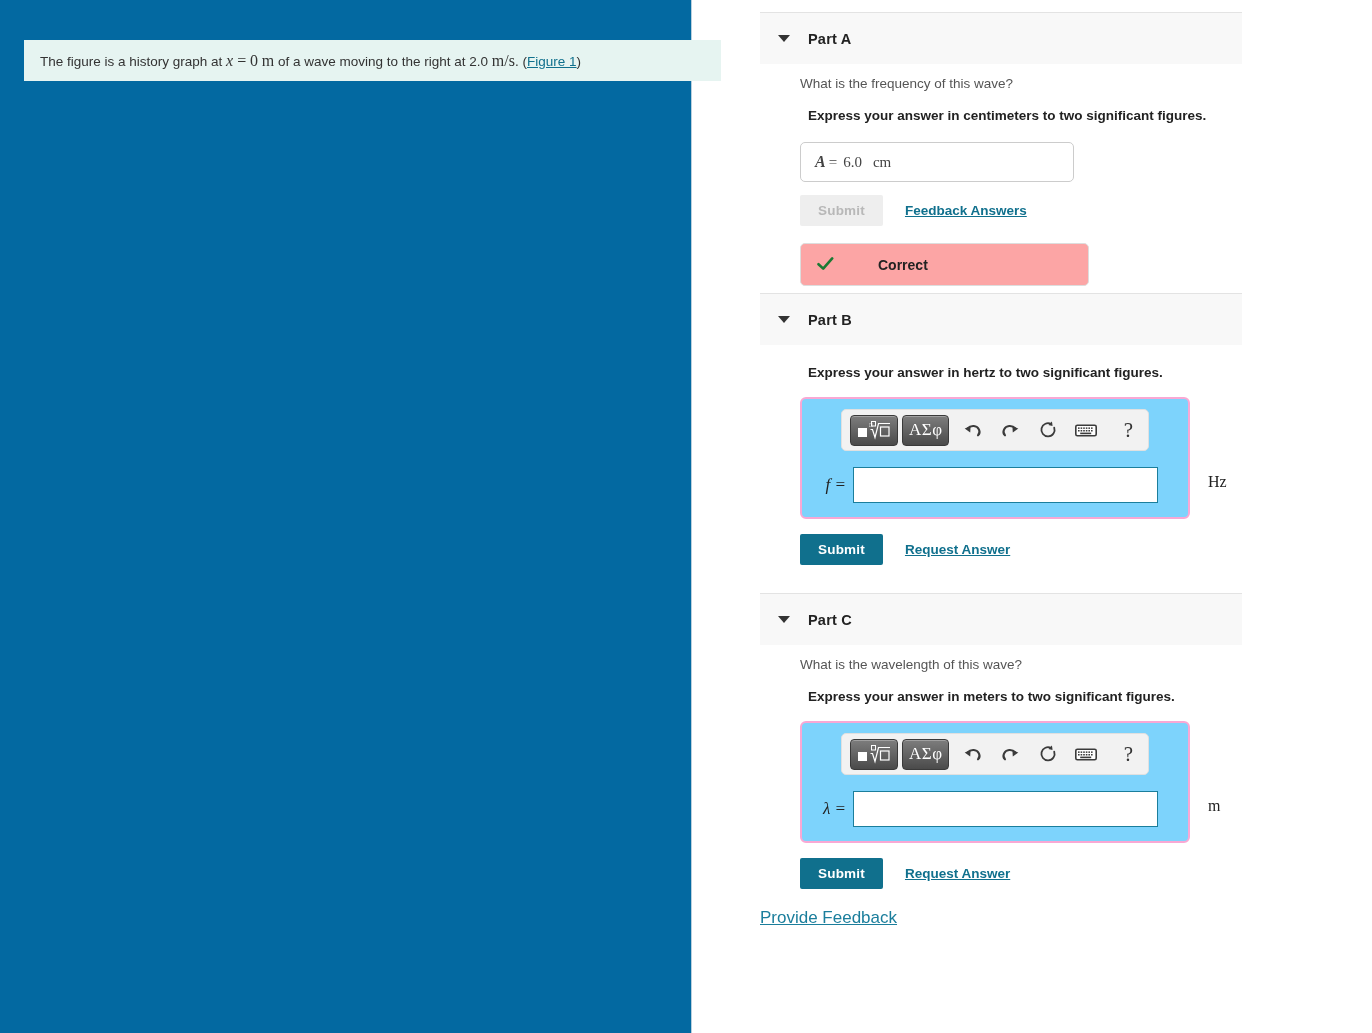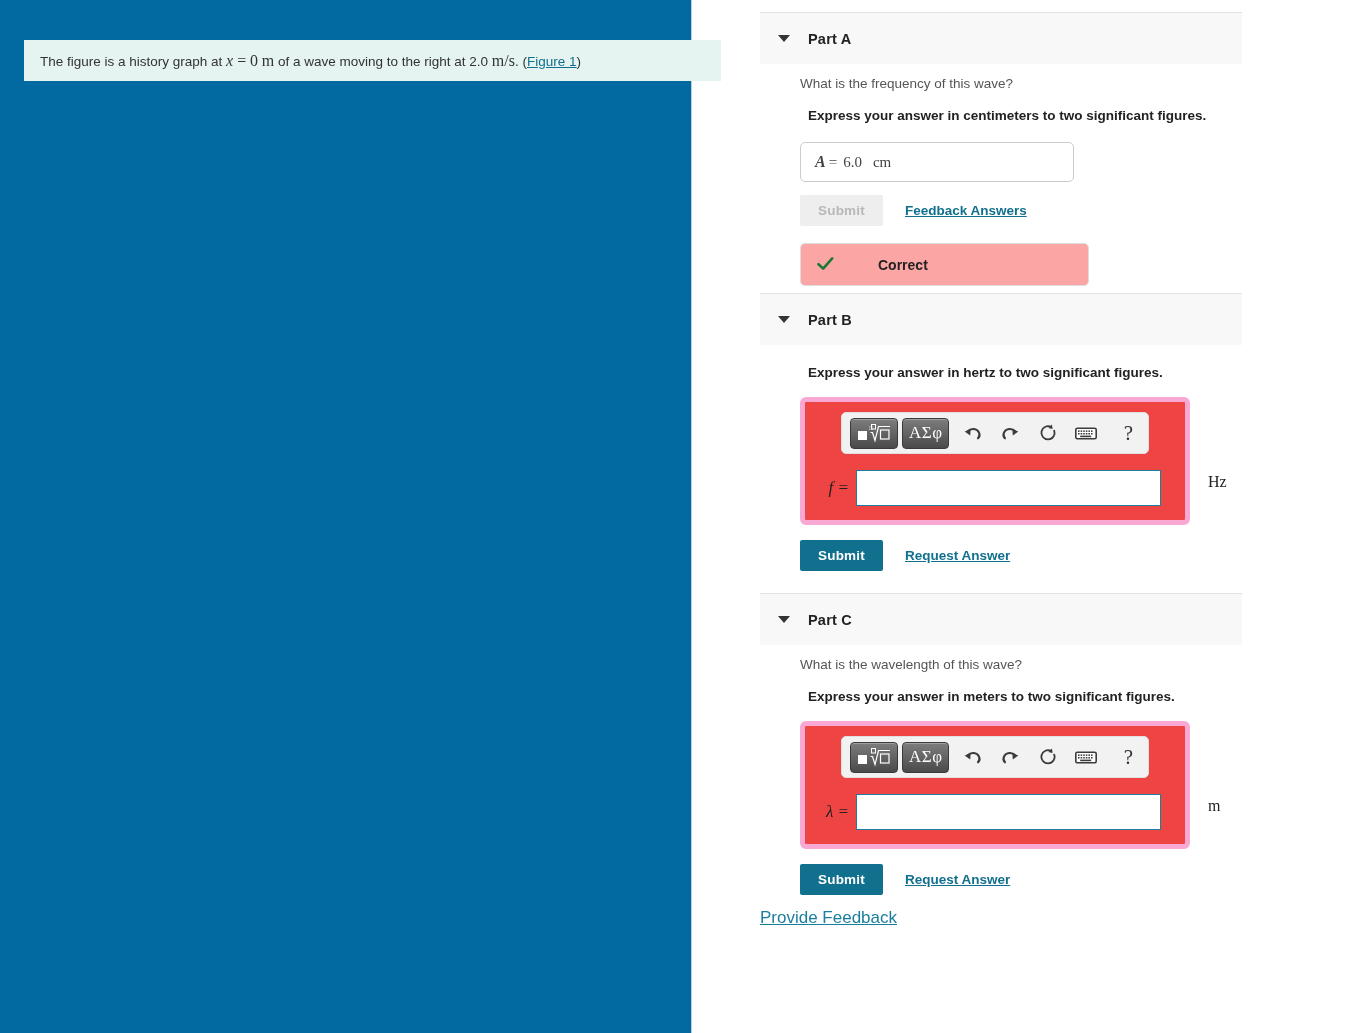--- a/index.html
+++ b/index.html
@@ -224,23 +224,23 @@
   .correct-label {
     font-family: "Liberation Sans", sans-serif;
     font-size: 14px;
     font-weight: bold;
     color: #222222;
   }
 
   
   .entry-outer {
     width: 390px;
-    border: 5px solid #f9a8d4;
+    border: 2px solid #f9a8d4;
     border-radius: 6px;
-    background: #ef4444;
+    background: #7dd3fc;
     box-sizing: border-box;
     padding: 10px 0 14px 0;
   }
   .mathtoolbar {
     margin: 0 auto;
     width: 308px;
     height: 42px;
     background: #f2f2f2;
     border: 1px solid #e0e0e0;
     border-radius: 5px;

